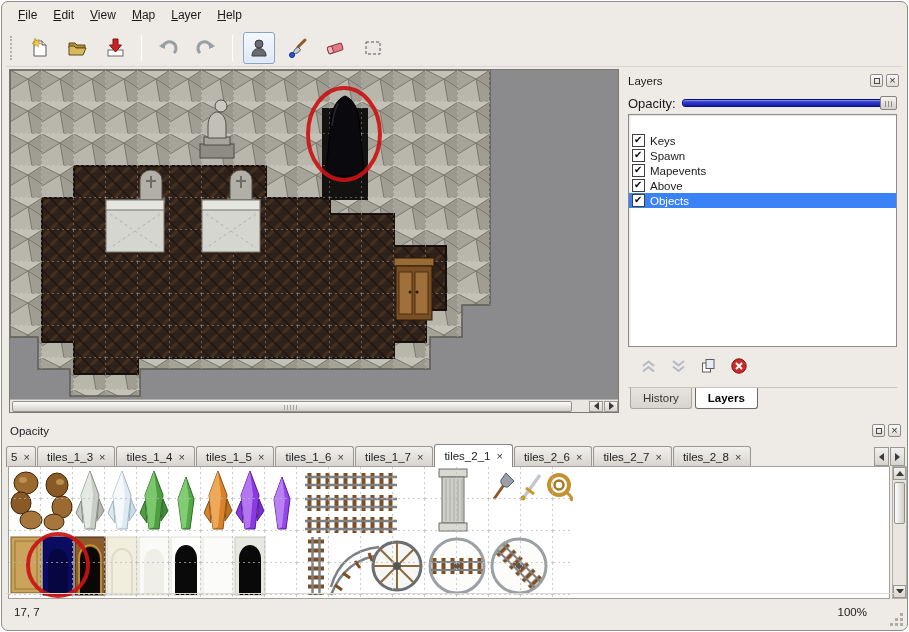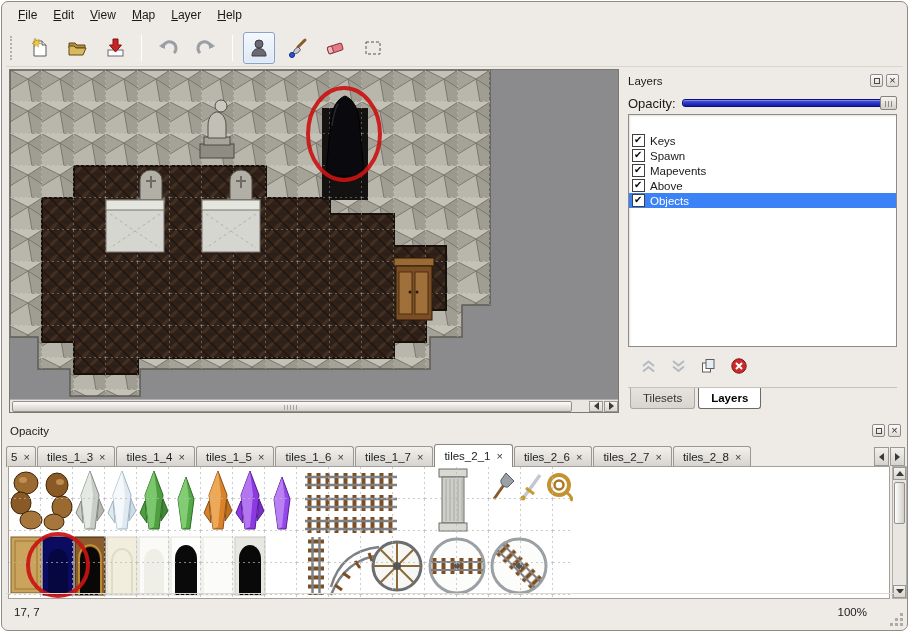--- a/index.html
+++ b/index.html
@@ -292,21 +292,21 @@
       <span><svg width="17" height="16">
             <rect x="2.5" y="5" width="8" height="9" fill="#fff" stroke="#5e5e5e"></rect>
             <rect x="6" y="1.5" width="8" height="9" fill="#e6edf7" stroke="#5e5e5e"></rect>
           </svg></span>
       <span><svg width="18" height="18">
             <circle cx="9" cy="9" r="7.2" fill="#cc2a2a" stroke="#7c1414"></circle>
             <path d="M6,6 l6,6 M12,6 l-6,6" stroke="#fff" stroke-width="2"></path>
           </svg></span>
     </div>
     <div id="ltabs">
-      <span class="ltab">Tilesets</span>
+      <span class="ltab">History</span>
       <span class="ltab active">Layers</span>
     </div>
   </div>
 
   <div id="tilesets">
     <div class="ptitle" style="padding:0 4px">
       <span class="t">Opacity</span>
       <span class="wbtn">
           <span class="float-glyph"></span>
         </span>

